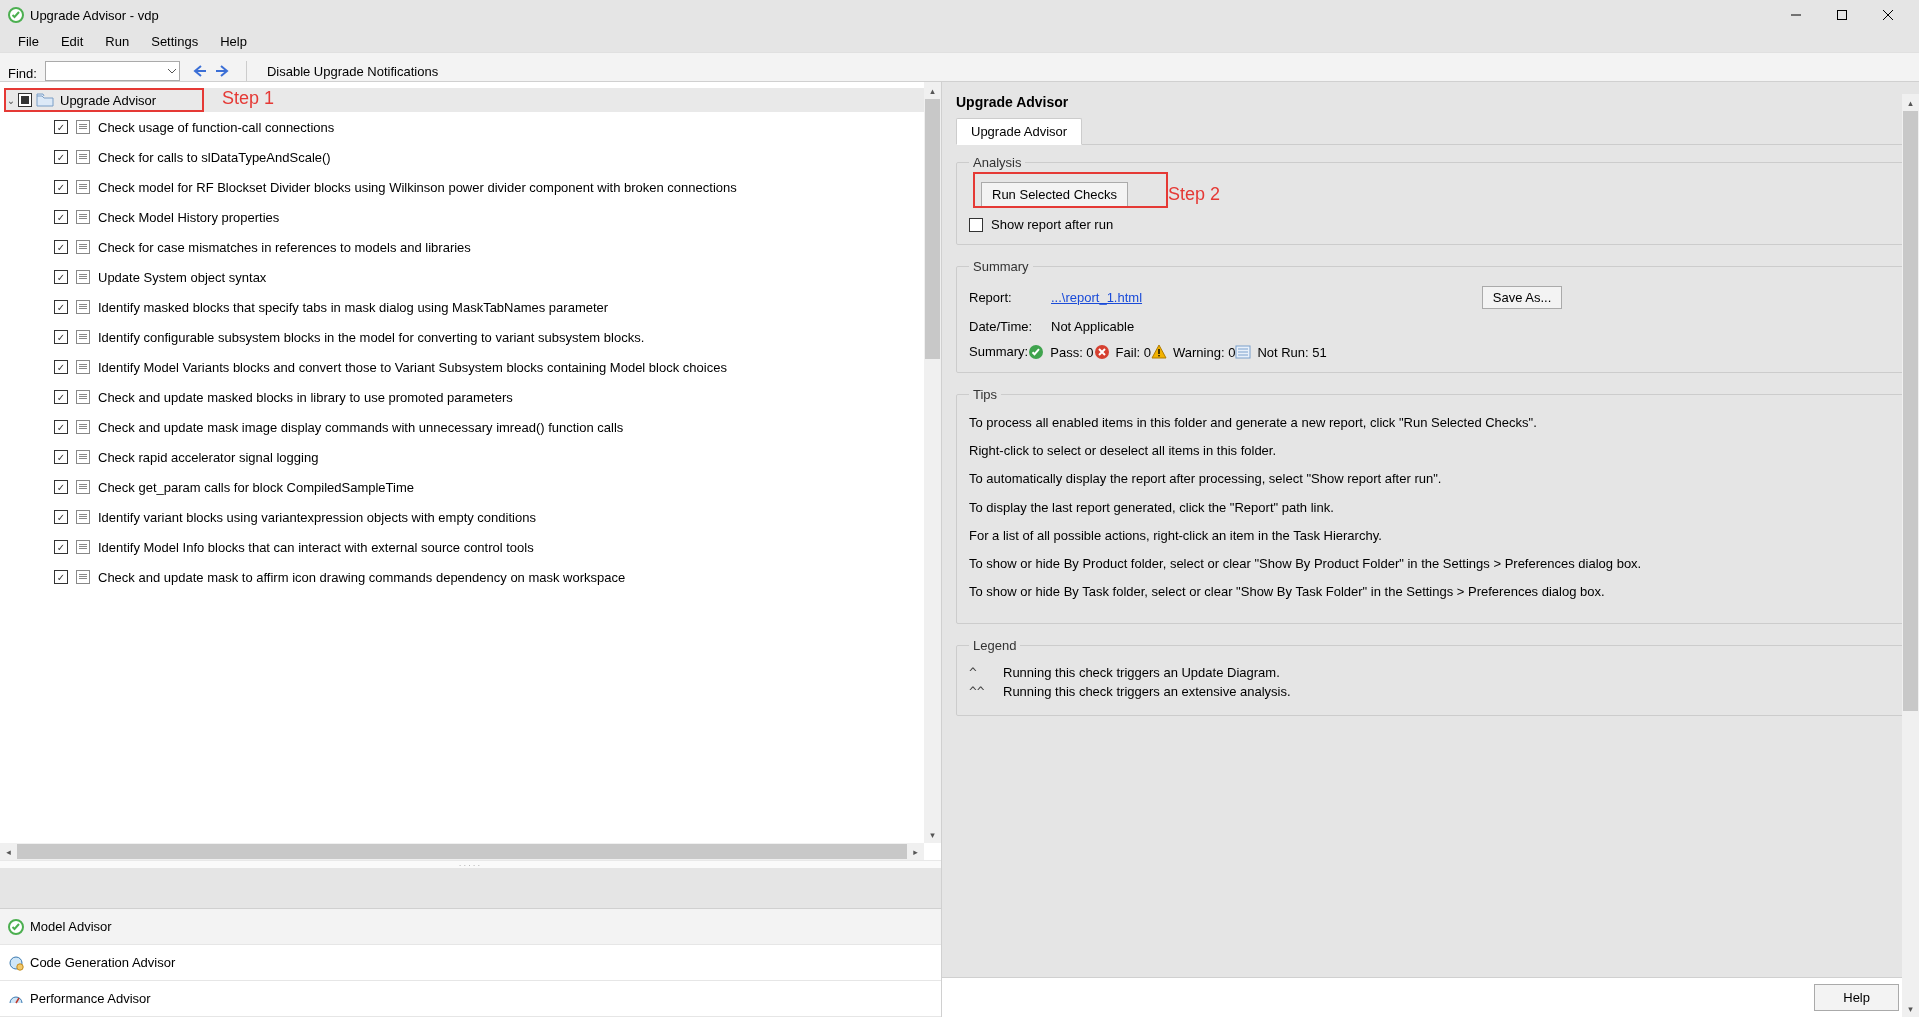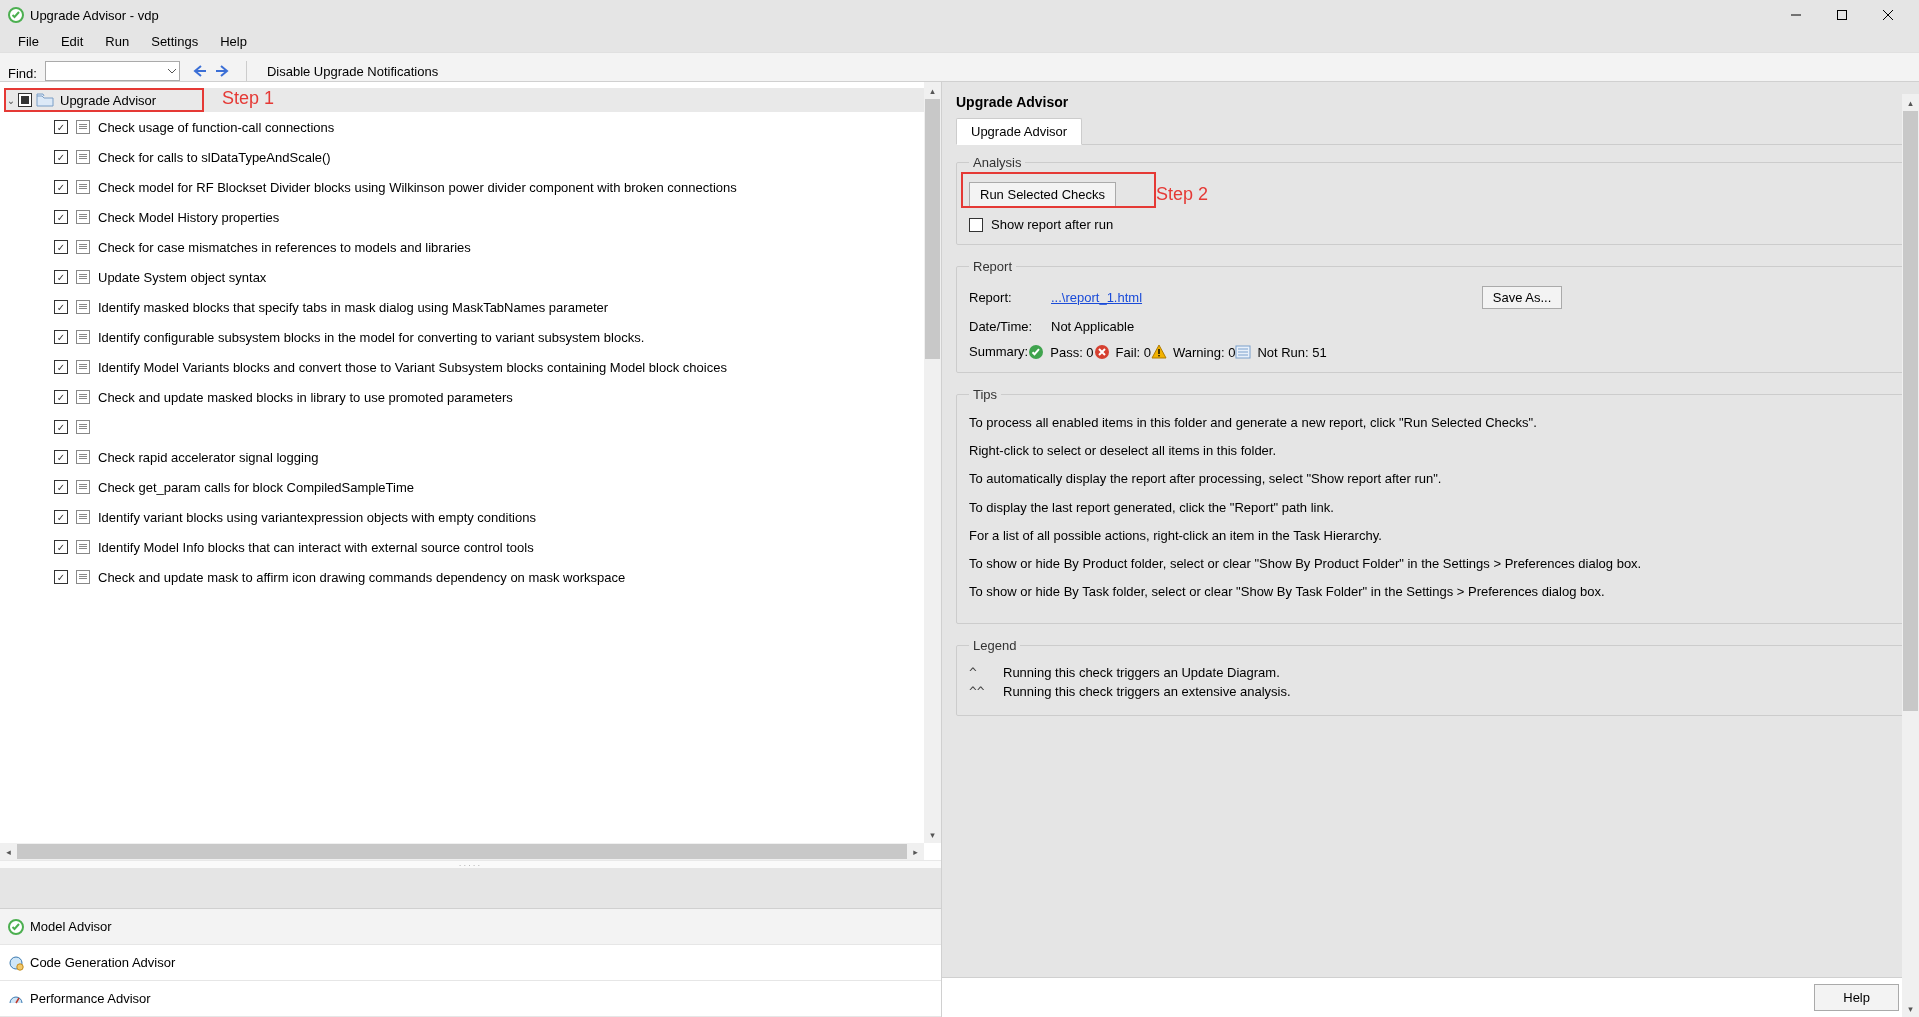--- a/index.html
+++ b/index.html
@@ -68,21 +68,21 @@
 
 
 .right-inner { padding: 12px 14px 10px 14px; flex: 1; overflow: hidden; position: relative; }
 .right-title { font-weight: 600; font-size: 14px; margin-bottom: 8px; }
 .tabstrip { display: flex; border-bottom: 1px solid #ccc; margin-bottom: 10px; }
 .tab { padding: 5px 14px; border: 1px solid #ccc; border-bottom: 1px solid #fff; background: #fff; margin-bottom: -1px; border-radius: 2px 2px 0 0; }
 
 fieldset { border: 1px solid #ccc; border-radius: 2px; margin-bottom: 14px; padding: 12px 12px 12px 12px; }
 legend { padding: 0 4px; color: #333; }
 
-.run-row { display: flex; align-items: center; gap: 10px; position: relative; margin-bottom: 10px; }
+.run-row { display: flex; align-items: center; gap: 10px; position: relative; margin-bottom: 10px; margin-left: 12px; }
 .run-btn { padding: 4px 10px; background: #f3f3f3; border: 1px solid #aaa; }
 .step2-box { position: absolute; left: -8px; top: -10px; width: 195px; height: 36px; border: 2px solid #e53935; pointer-events: none; }
 .step2-label { color: #e53935; font-size: 18px; margin-left: 30px; }
 
 .show-row { display: flex; align-items: center; gap: 8px; }
 .empty-cb { width: 14px; height: 14px; border: 1px solid #333; background: #fff; }
 
 .report-grid { display: grid; grid-template-columns: 72px auto auto; gap: 10px 10px; align-items: center; }
 .link { color: #1a4bd8; text-decoration: underline; }
 .saveas { padding: 3px 10px; background: #f3f3f3; border: 1px solid #aaa; justify-self: start; }
@@ -230,20 +230,21 @@
                 <span>Identify Model Variants blocks and convert those to Variant Subsystem blocks containing Model block choices</span>
               </div>
               <div class="check-row">
                 <div class="cbox">✓</div>
                 <div class="doc-icon"></div>
                 <span>Check and update masked blocks in library to use promoted parameters</span>
               </div>
               <div class="check-row">
                 <div class="cbox">✓</div>
                 <div class="doc-icon"></div>
+                <span>Check and update mask image display commands with unnecessary imread() function calls</span>
               </div>
               <div class="check-row">
                 <div class="cbox">✓</div>
                 <div class="doc-icon"></div>
                 <span>Check rapid accelerator signal logging</span>
               </div>
               <div class="check-row">
                 <div class="cbox">✓</div>
                 <div class="doc-icon"></div>
                 <span>Check get_param calls for block CompiledSampleTime</span>
@@ -318,21 +319,21 @@
             <div class="step2-box"></div>
             <span class="step2-label">Step 2</span>
           </div>
           <div class="show-row">
             <div class="empty-cb"></div>
             <span>Show report after run</span>
           </div>
         </fieldset>
 
         <fieldset>
-          <legend>Report</legend>
+          <legend>Summary</legend>
           <div class="report-grid">
             <span>Report:</span>
             <a class="link">...\report_1.html</a>
             <button class="saveas">Save As...</button>
             <span>Date/Time:</span>
             <span style="grid-column: span 2">Not Applicable</span>
           </div>
           <div class="summary-row">
             <span>Summary:</span>
             <div class="stat">

